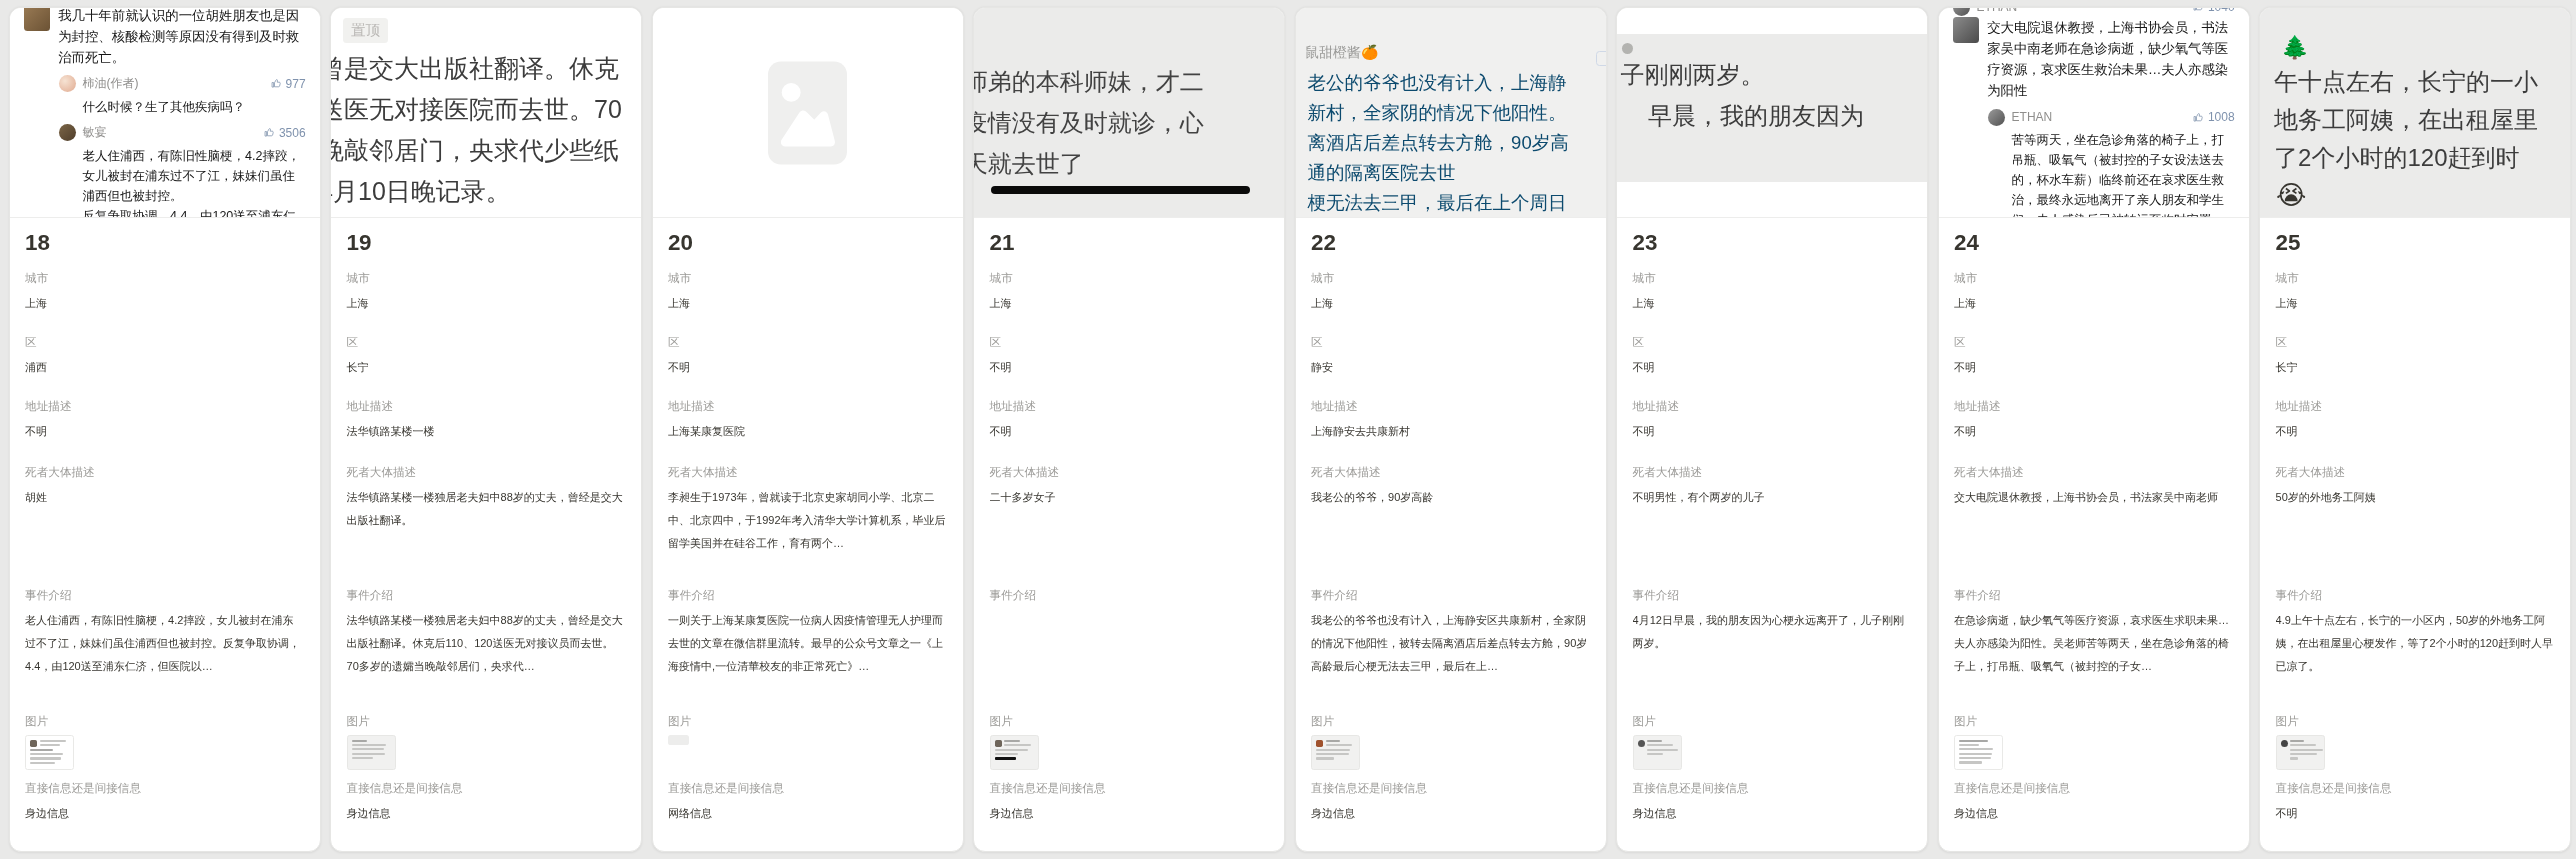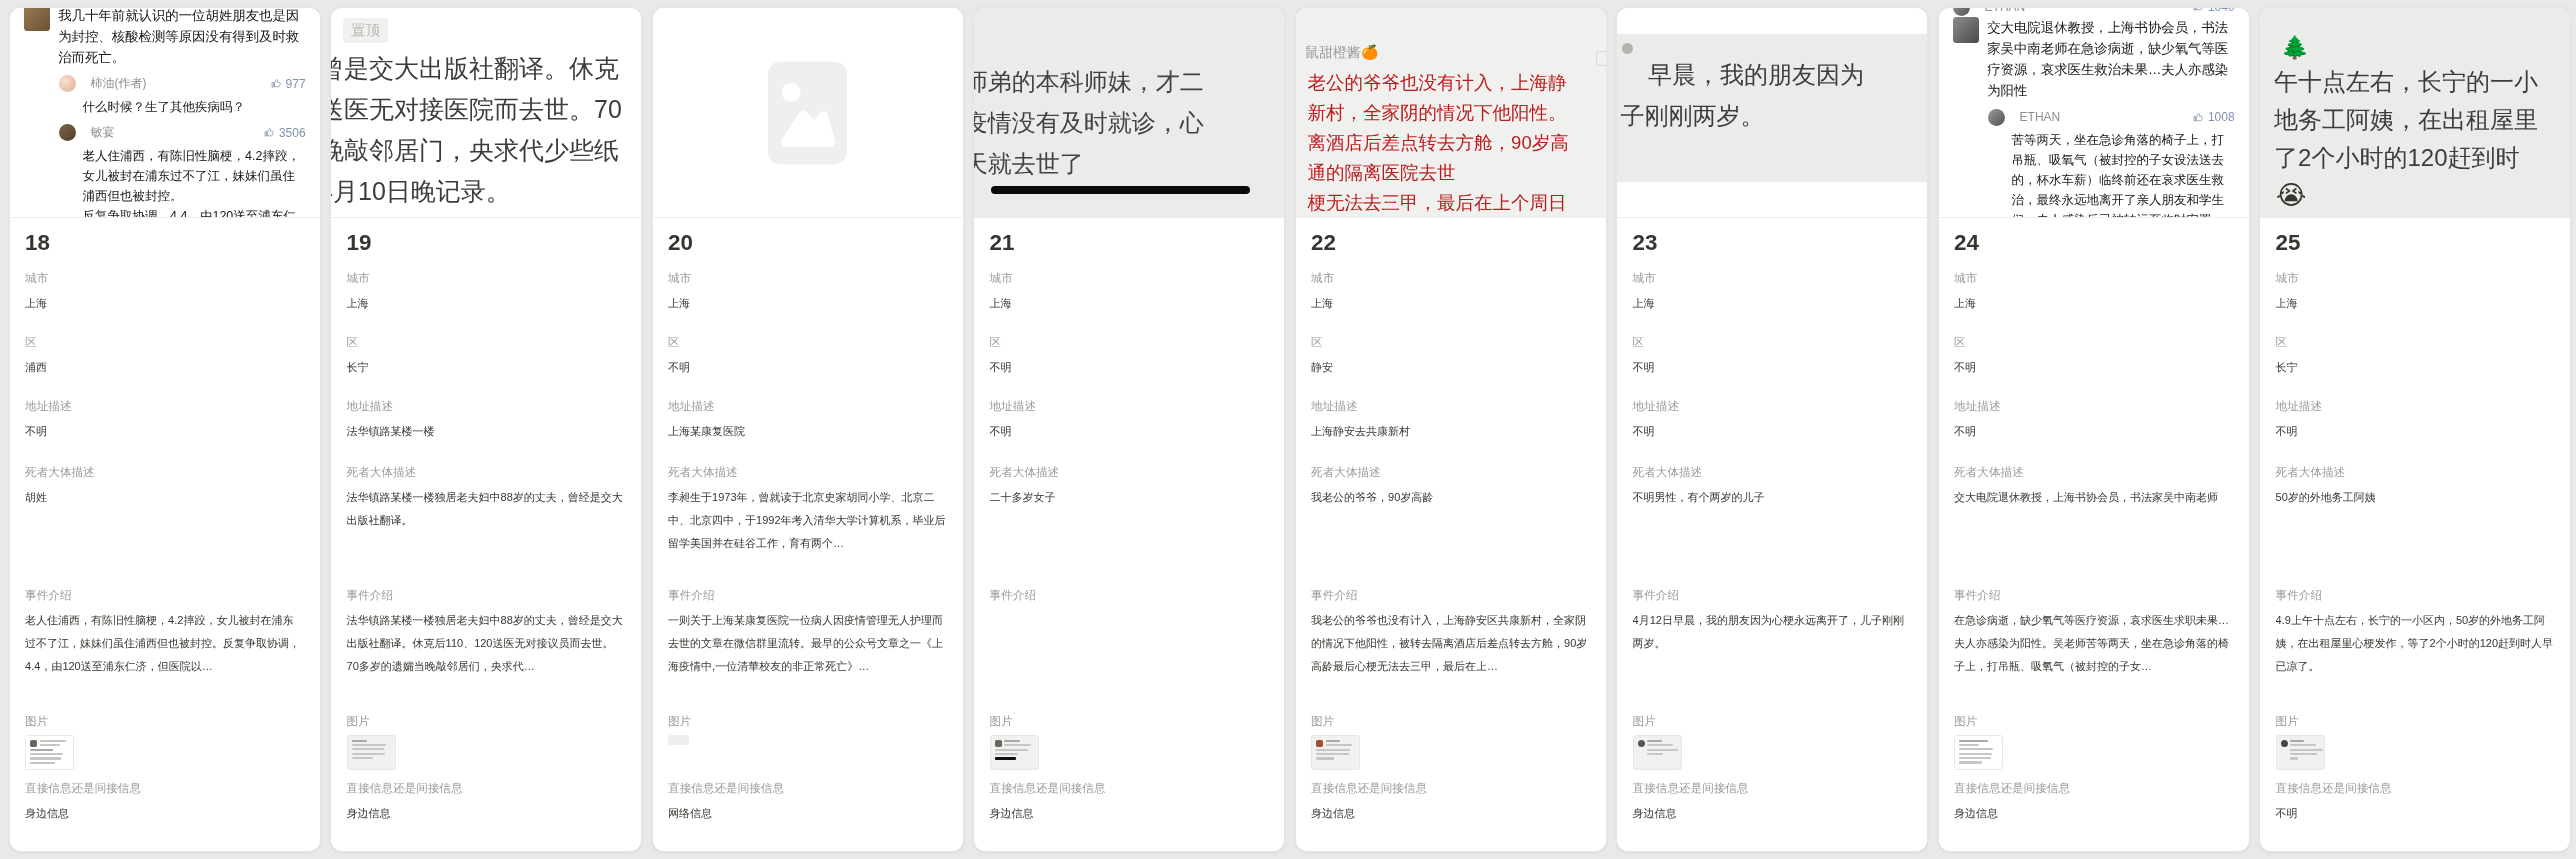--- a/index.html
+++ b/index.html
@@ -22,21 +22,21 @@
   .media.graybg { background:#ebebea; }
 
   
   .wc { padding:1.7px 14px 0; }
   .wc-main { display:flex; gap:8.6px; }
   .wc-av { width:26px; height:26px; border-radius:3.5px; flex:none; }
   .av-photo1 { background:linear-gradient(135deg,#9a7b55,#6b5234); }
   .av-photo2 { background:linear-gradient(135deg,#8c8c8c,#4a4a4a); }
   .wc-mtext { font-size:13.4px; line-height:21px; color:#161616; }
   .wc-replies { margin:5.2px 0 0 35px; }
-  .wc-rhead { display:flex; align-items:center; gap:15px; margin-top:7.8px; }
+  .wc-rhead { display:flex; align-items:center; gap:7px; margin-top:7.8px; }
   .wc-rav { width:17px; height:17px; border-radius:50%; flex:none; }
   .av-persimmon { background:radial-gradient(circle at 35% 35%,#f6e3d3,#e0a98f); }
   .av-minyan { background:linear-gradient(135deg,#7c6648,#4e3d2a); }
   .av-ethan { background:linear-gradient(135deg,#9b9b9b,#515151); }
   .wc-rname { font-size:12px; color:#8f8e8c; flex:1; }
   .wc-likes { font-size:12px; color:#7f92ad; display:flex; align-items:center; gap:3.5px; }
   .wc-rtext { margin:4.3px 0 0 24px; font-size:12.5px; line-height:20px; color:#161616; white-space:pre-line; }
   .cliptop { margin-top:-11.2px; }
 
   
@@ -48,21 +48,21 @@
   .m20 { display:flex; align-items:center; justify-content:center; }
 
   
   .m21 { padding-top:53px; }
   .m21 .big { margin-left:-10.4px; font-size:24px; line-height:41px; color:#424242; white-space:nowrap; }
   .redact { width:259px; height:8.6px; border-radius:4.3px; background:#0a0a0a; margin:1.7px 0 0 17px; }
 
   
   .m22 { background:#f0f0ef; padding:36px 0 0 12px; }
   .m22 .author { font-size:14px; color:#9a9a98; margin:0 0 6px -2.6px; }
-  .m22 .line { font-size:18.5px; line-height:30px; color:#b91c1c; white-space:nowrap; }
+  .m22 .line { font-size:18.5px; line-height:30px; color:#0c4a6e; white-space:nowrap; }
   .cut-like { position:absolute; top:43px; right:-7.8px; width:17px; height:14.7px;
     border:1.7px solid #cfd8e6; border-radius:3.5px; background:#f0f0ef; }
 
   
   .m23 .gblock { margin-top:26px; height:148px; background:#ebebea; padding:8.6px 0 0 8.6px; }
   .mini-av { width:11.2px; height:11.2px; border-radius:50%; background:#b3b3b0; margin-left:-3.5px; }
   .m23 .line { font-size:24px; line-height:41px; color:#3c3c3c; white-space:nowrap; }
   .m23 .indent { padding-left:22.4px; }
 
   
@@ -365,22 +365,22 @@
           <div class="flabel">直接信息还是间接信息</div>
           <div class="fvalue">身边信息</div>
         </div>
     </div>
   </div>
 
   <div class="card">
     <div class="media m23">
       <div class="gblock">
         <div class="mini-av"></div>
+        <div class="line" style="margin-left:-5.2px;">子刚刚两岁。</div>
         <div class="line indent">早晨，我的朋友因为</div>
-        <div class="line" style="margin-left:-5.2px;">子刚刚两岁。</div>
       </div>
     </div>
     <div class="cbody">
       <div class="num">23</div>
       <div class="field f-city">
           <div class="flabel">城市</div>
           <div class="fvalue">上海</div>
         </div>
       <div class="field f-district">
           <div class="flabel">区</div>

